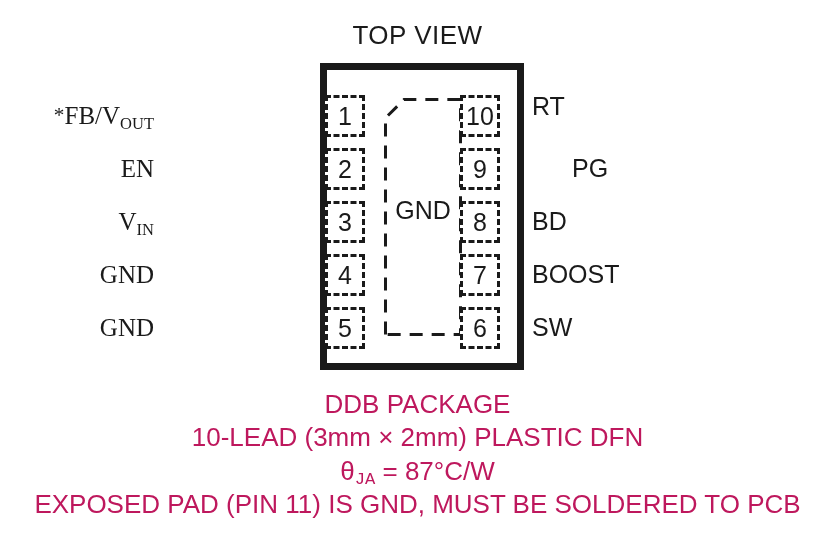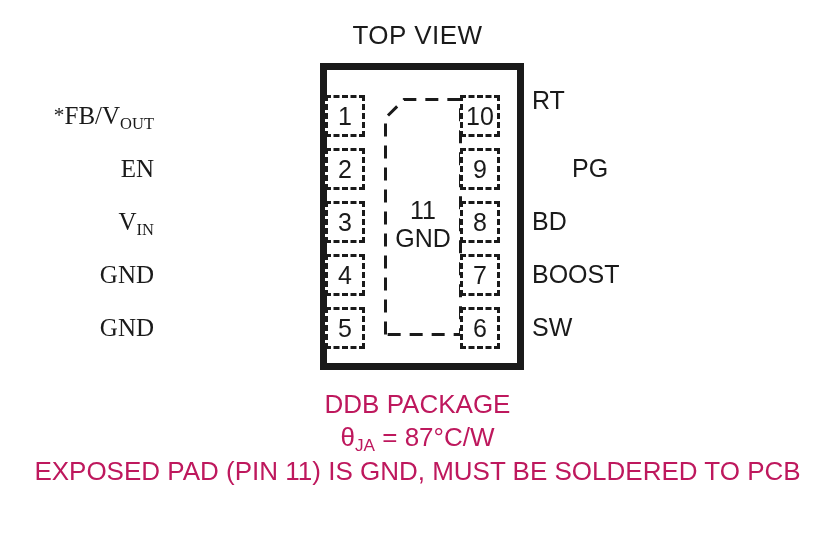--- a/index.html
+++ b/index.html
@@ -122,39 +122,39 @@
   .caption-line {
     font-size: 26px;
     line-height: 1.28;
     white-space: nowrap;
   }
   .caption-line sub {
     font-size: 0.66em;
     vertical-align: baseline;
     position: relative;
     top: 0.28em;
+    font-family: Liberation Mono, monospace;
   }
 </style>
 </head>
 <body>
 
 <div id="diagram">
 
   <div class="top-view-title">TOP VIEW</div>
 
   <div class="package-body"></div>
 
   <div class="exposed-pad-wrap">
     <svg width="78" height="238" viewBox="0 0 78 238" xmlns="http://www.w3.org/2000/svg">
       <path d="M 1.5 236.5 L 1.5 20 L 20 1.5 L 76.5 1.5 L 76.5 236.5 Z" fill="#ffffff" stroke="#1a1a1a" stroke-width="3" stroke-dasharray="13 9"></path>
     </svg>
   </div>
 
   <div class="exposed-pad-text">
-    <div>11</div>
     <div>GND</div>
   </div>
 
   <div id="pins-layer">
       <div class="pin-pad left" style="top: 95px;">
         <span>1</span>
       </div>
       <div class="pin-label left" style="top: 103px;"><span class="star">*</span><span>FB/V</span><sub>OUT</sub></div>
       <div class="pin-pad left" style="top: 148px;">
         <span>2</span>
@@ -168,38 +168,39 @@
         <span>4</span>
       </div>
       <div class="pin-label left" style="top: 262px;"><span>GND</span></div>
       <div class="pin-pad left" style="top: 307px;">
         <span>5</span>
       </div>
       <div class="pin-label left" style="top: 315px;"><span>GND</span></div>
       <div class="pin-pad right" style="top: 95px;">
         <span>10</span>
       </div>
-      <div class="pin-label right" style="top: 88px; text-align: right;"><span>RT</span></div>
+      <div class="pin-label right" style="top: 94px; text-align: right;"><span>RT</span></div>
       <div class="pin-pad right" style="top: 148px;">
         <span>9</span>
       </div>
       <div class="pin-label right" style="top: 156px; margin-left: 40px;"><span>PG</span></div>
       <div class="pin-pad right" style="top: 201px;">
         <span>8</span>
       </div>
       <div class="pin-label right" style="top: 209px;"><span>BD</span></div>
       <div class="pin-pad right" style="top: 254px;">
         <span>7</span>
       </div>
       <div class="pin-label right" style="top: 262px;"><span>BOOST</span></div>
       <div class="pin-pad right" style="top: 307px;">
         <span>6</span>
       </div>
       <div class="pin-label right" style="top: 315px;"><span>SW</span></div>
     </div>
 
   <div class="caption">
     <div class="caption-line">DDB PACKAGE</div>
+    <div class="caption-line">10-LEAD (3mm × 2mm) PLASTIC DFN</div>
     <div class="caption-line"><span>θ</span><sub>JA</sub><span> = 87°C/W</span></div>
     <div class="caption-line">EXPOSED PAD (PIN 11) IS GND, MUST BE SOLDERED TO PCB</div>
   </div>
 
 </div>
 
 </body></html>

